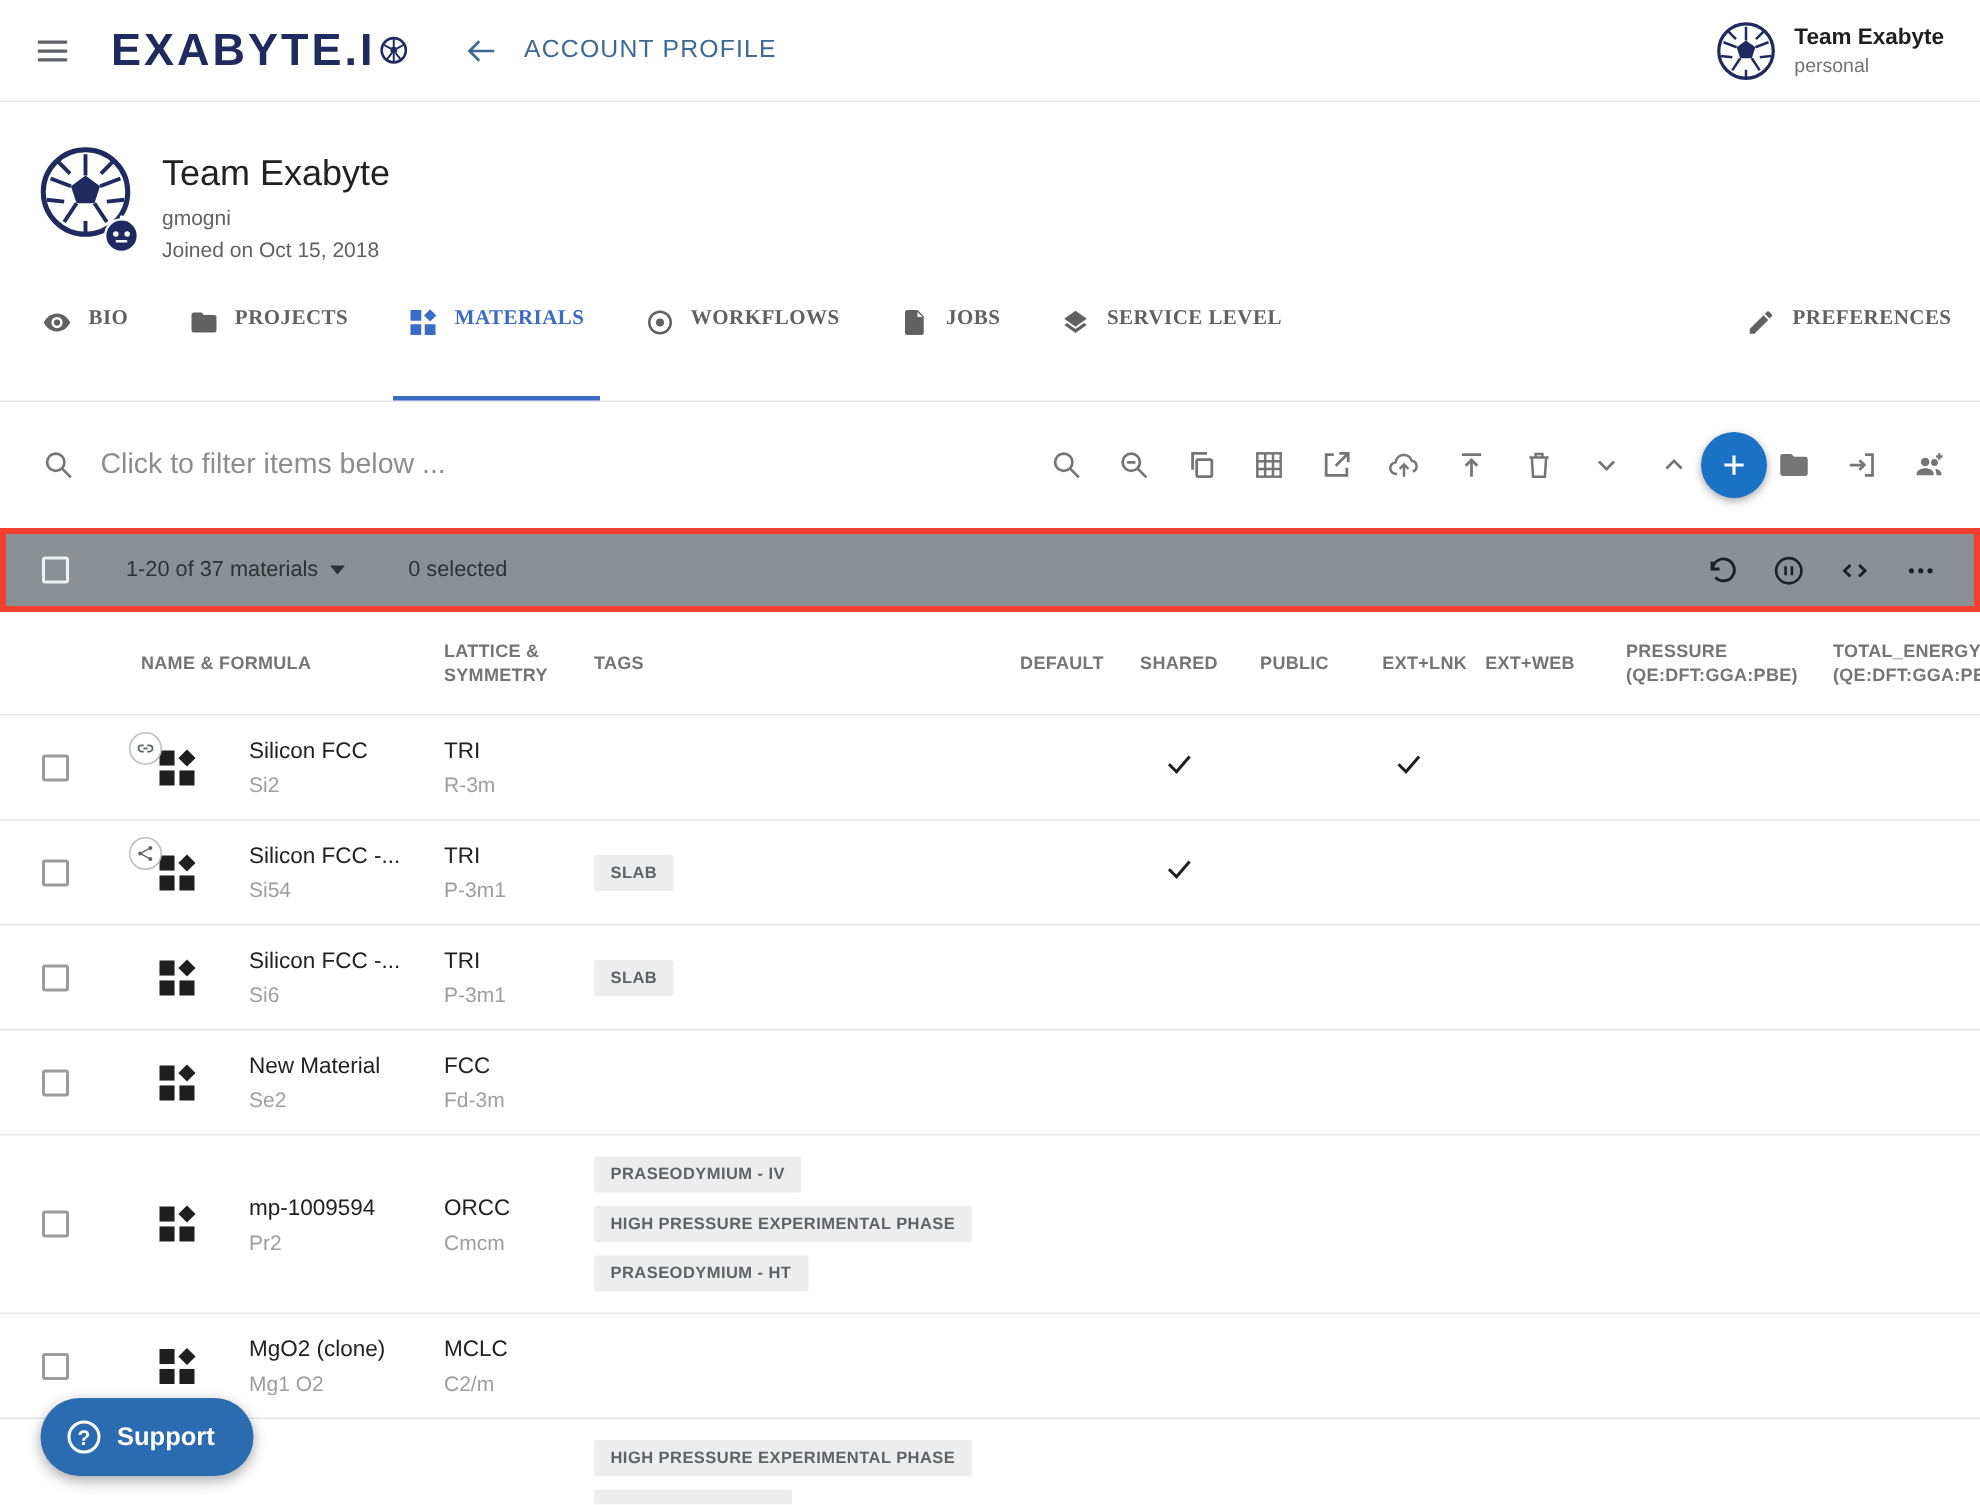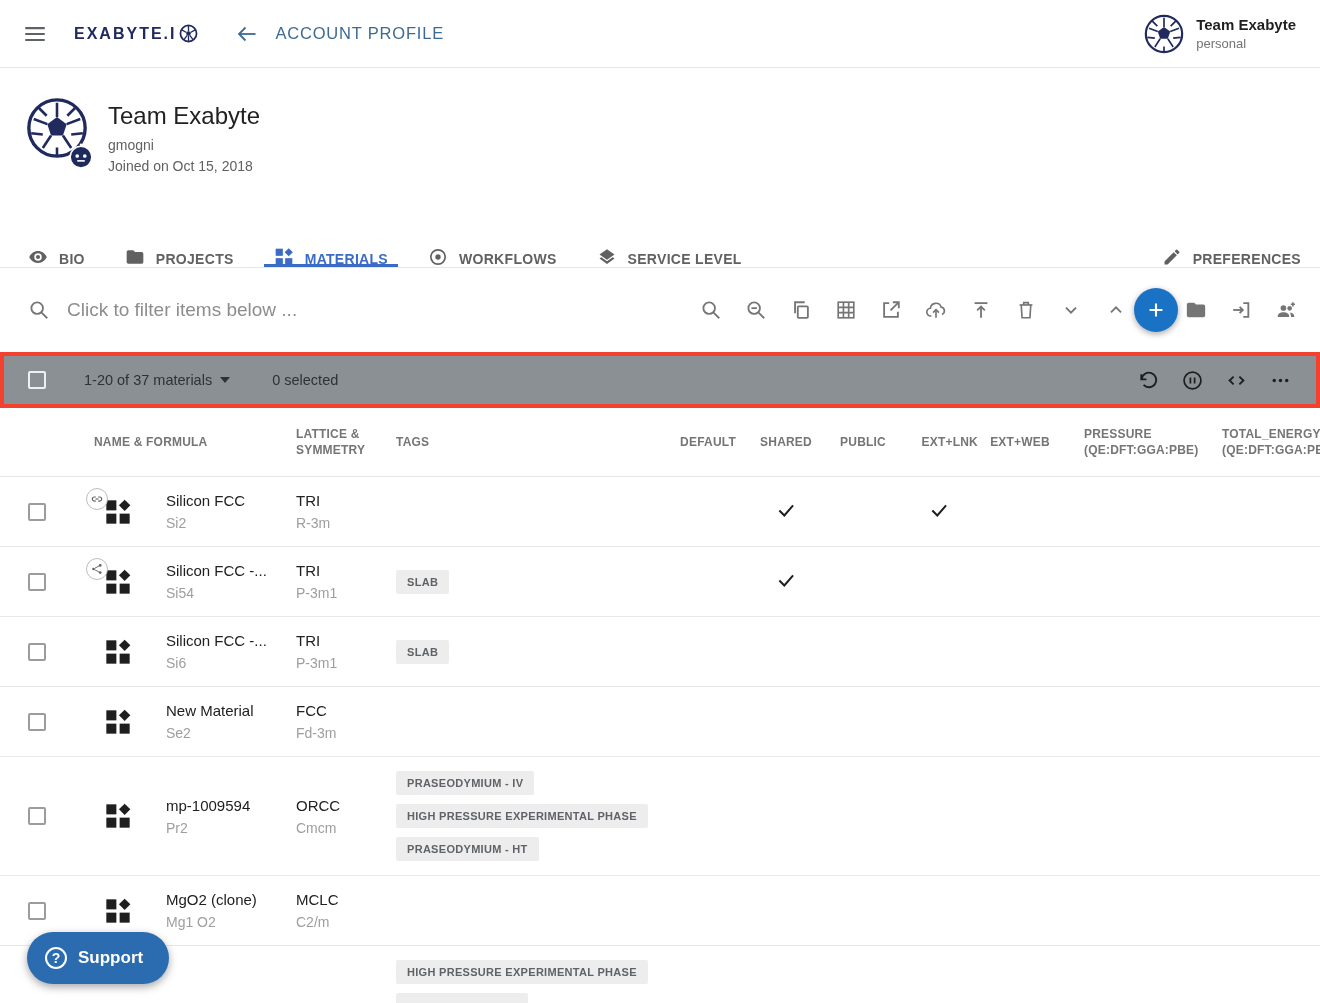--- a/index.html
+++ b/index.html
@@ -8,21 +8,21 @@
   .app { position:relative; width:1320px; height:1003px; background:#fff; overflow:hidden; }
 
   .svgi { display:inline-flex; }
   .svgi svg { width:22px; height:22px; display:block; }
 
   
   .topbar { height:68px; border-bottom:1px solid #e6e6e6; display:flex; align-items:center; padding:0 24px 0 22px; }
   .icon-btn { background:none; border:none; cursor:pointer; color:#5f6368; display:inline-flex; align-items:center; justify-content:center; padding:0; }
   .menu-btn svg { width:26px; height:26px; }
   .logo { display:flex; align-items:center; margin-left:26px; color:#202a5e; cursor:pointer; }
-  .logo-text { font-size:16px; font-weight:bold; letter-spacing:2px; }
+  .logo-text { font-size:30px; font-weight:bold; letter-spacing:2px; }
   .logo-ball svg { width:21px; height:21px; margin-left:2px; }
   .back-btn { margin-left:36px; color:#3d6a94; }
   .back-btn svg { width:24px; height:24px; }
   .page-title { margin-left:16px; font-size:16.5px; letter-spacing:0.8px; color:#3d6a94; }
   .spacer { flex:1; }
   .user-chip { display:flex; align-items:center; gap:12px; cursor:pointer; }
   .avatar-small svg { width:40px; height:40px; display:block; }
   .user-name { font-size:15px; font-weight:bold; color:#1f1f1f; }
   .user-type { font-size:13px; color:#737373; margin-top:3px; }
 
@@ -32,21 +32,21 @@
   .profile-avatar .ball svg { width:62px; height:62px; display:block; }
   .robot-badge { position:absolute; right:-4px; bottom:-8px; }
   .robot-badge svg { width:26px; height:26px; display:block; }
   .profile-info { margin-left:18px; padding-top:5px; }
   .profile-name { font-size:24px; color:#212121; }
   .profile-username { font-size:14px; color:#616161; margin-top:7px; }
   .profile-joined { font-size:14px; color:#616161; margin-top:5px; }
 
   
   .tabs { height:63px; border-bottom:1px solid #e6e6e6; display:flex; align-items:center; padding:0 19px 0 28px; gap:20px; }
-  .tab { display:flex; align-items:flex-end; gap:11px; height:100%; padding:0 10px; font-size:14px; font-weight:bold; letter-spacing:0.3px; color:#616161; position:relative; cursor:pointer; white-space:nowrap; }
+  .tab { display:flex; align-items:flex-start; gap:11px; height:100%; padding:0 10px; font-size:14px; font-weight:bold; letter-spacing:0.3px; color:#616161; position:relative; cursor:pointer; white-space:nowrap;font-family:Liberation Serif, serif; }
   .tab:first-child { margin-left:-10px; }
   .tab .svgi svg { width:20px; height:20px; }
   .tab.active { color:#3a6bc7; }
   .tab.active::after { content:""; position:absolute; left:0; right:0; bottom:0; height:3px; background:#3a6bc7; }
   .tab.right { margin-left:auto; padding-right:0; }
 
   
   .toolbar { height:84px; display:flex; align-items:center; padding:0 23px 0 28px; }
   .toolbar .search-lead { color:#757575; }
   .filter-input { border:none; outline:none; flex:1; margin-left:17px; font-size:19px; color:#212121; font-family:"Liberation Sans", sans-serif; min-width:120px; }
@@ -225,20 +225,28 @@
           <svg viewBox="0 0 24 24" fill="none" stroke="currentColor" stroke-width="2">
             <circle cx="12" cy="12" r="8.6"></circle>
             <circle cx="12" cy="12" r="3.2" fill="currentColor" stroke="none"></circle>
           </svg>
         </span>
         <span>WORKFLOWS</span>
       </div>
       <div class="tab">
         <span class="svgi">
           <svg viewBox="0 0 24 24" fill="currentColor">
+            <path d="M6 2h8l5 5v13a2 2 0 0 1-2 2H6a2 2 0 0 1-2-2V4a2 2 0 0 1 2-2zm8 1.5V7.5h4L14 3.5z"></path>
+          </svg>
+        </span>
+        <span>JOBS</span>
+      </div>
+      <div class="tab">
+        <span class="svgi">
+          <svg viewBox="0 0 24 24" fill="currentColor">
             <path d="M12 2.6L21 9l-9 6.4L3 9l9-6.4z"></path>
             <path d="M5.2 12.3L12 17.2l6.8-4.9 2.2 1.6-9 6.5-9-6.5 2.2-1.6z"></path>
           </svg>
         </span>
         <span>SERVICE LEVEL</span>
       </div>
       <div class="tab right">
         <span class="svgi">
           <svg viewBox="0 0 24 24" fill="currentColor">
             <path d="M3 17.25V21h3.75L17.8 9.94l-3.75-3.75L3 17.25zM20.7 7.04a1 1 0 0 0 0-1.41l-2.34-2.34a1 1 0 0 0-1.41 0l-1.83 1.83 3.75 3.75 1.83-1.83z"></path>

